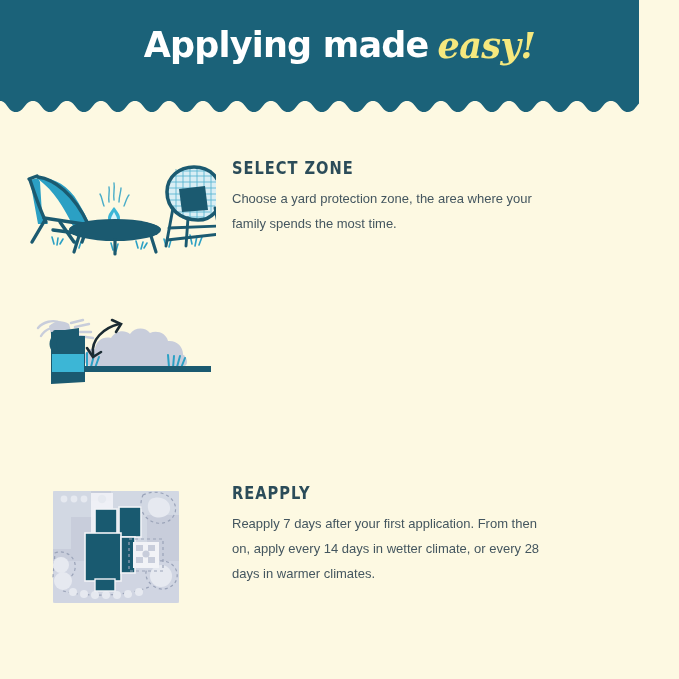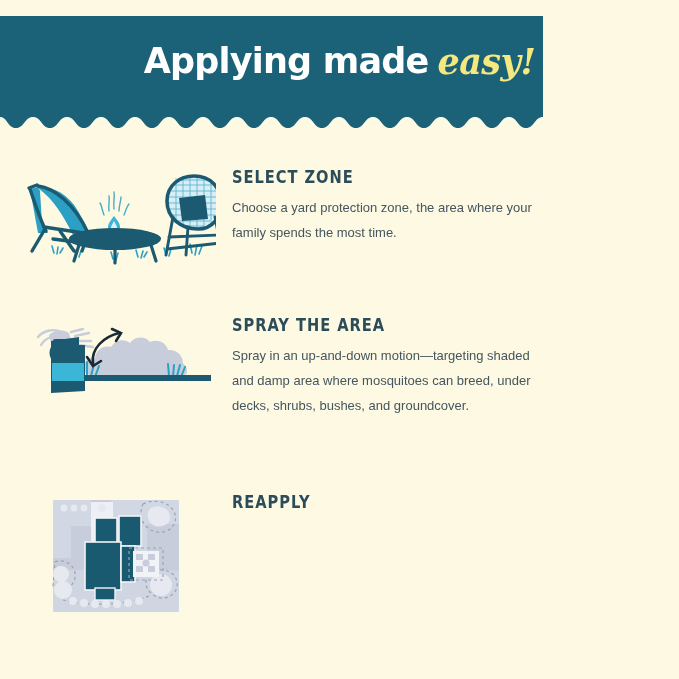--- a/index.html
+++ b/index.html
@@ -17,22 +17,22 @@
     position: relative;
     width: 679px;
     height: 679px;
     background: #FDF9E2;
     overflow: hidden;
   }
 
   
   .header {
     position: absolute;
-    left: 0; top: 16px;
-    width: 543px;
+    left: 0; top: 0;
+    width: 639px;
     height: 112px;
     overflow: hidden;
   }
   .header-bg {
     position: absolute;
     left: 0; top: 0;
     width: 679px;
     height: 101px;
     background: #1B6279;
   }
@@ -78,21 +78,20 @@
     top: 112px;
     width: 679px;
     height: 567px;
   }
   .step {
     position: absolute;
     left: 0;
     width: 576px;
     display: flex;
     align-items: flex-start;
-    margin-top: 9px;
   }
   .step-1 { top: 48px;  }
   .step-2 { top: 196px; }
   .step-3 { top: 373px; justify-content: space-between; }
 
   .step-art {
     width: 232px;
     flex: 0 0 232px;
     display: flex;
     justify-content: center;
@@ -276,24 +275,20 @@
             <rect x="32" y="20" width="25" height="5" rx="2" fill="#1B5A70"></rect>
           </g>
 
           <g stroke="#1B2B33" stroke-width="2.6" fill="none" stroke-linecap="round">
             <path d="M72,44 C70,30 82,18 98,14"></path>
             <path d="M66,38 L72,47 L80,42"></path>
             <path d="M91,10 L100,14 L95,22"></path>
           </g>
         </svg>
       </div>
-      <div class="step-text">
-        <h3 class="step-heading">SPRAY THE AREA</h3>
-        <p class="step-body">Spray in an up-and-down motion—targeting shaded and damp area where mosquitoes can breed, under decks, shrubs, bushes, and groundcover.</p>
-      </div>
     </div>
 
     <div class="step step-3">
       <div class="step-art">
         <svg width="130" height="120" viewBox="0 0 130 120">
 
           <rect x="2" y="4" width="126" height="112" rx="2" fill="#C8CDDB"></rect>
 
           <path d="M2,4 L40,4 L40,14 L60,14 L60,4 L128,4 L128,28 L96,28 L96,60 L46,60 L46,30 L20,30 L20,62 L2,62 Z" fill="#D6DBE6" opacity="0.75"></path>
           <rect x="40" y="6" width="22" height="58" fill="#F2F3F7" opacity="0.9"></rect>
@@ -349,17 +344,18 @@
               <rect x="97" y="58" width="7" height="6"></rect>
               <rect x="85" y="70" width="7" height="6"></rect>
               <rect x="97" y="70" width="7" height="6"></rect>
               <circle cx="95" cy="67" r="3.6"></circle>
             </g>
           </g>
         </svg>
       </div>
       <div class="step-text">
         <h3 class="step-heading">REAPPLY</h3>
+        <p class="step-body">Reapply 7 days after your first application. From then on, apply every 14 days in wetter climate, or every 28 days in warmer climates.</p>
       </div>
     </div>
 
   </div>
 </div>
 
 </body></html>

